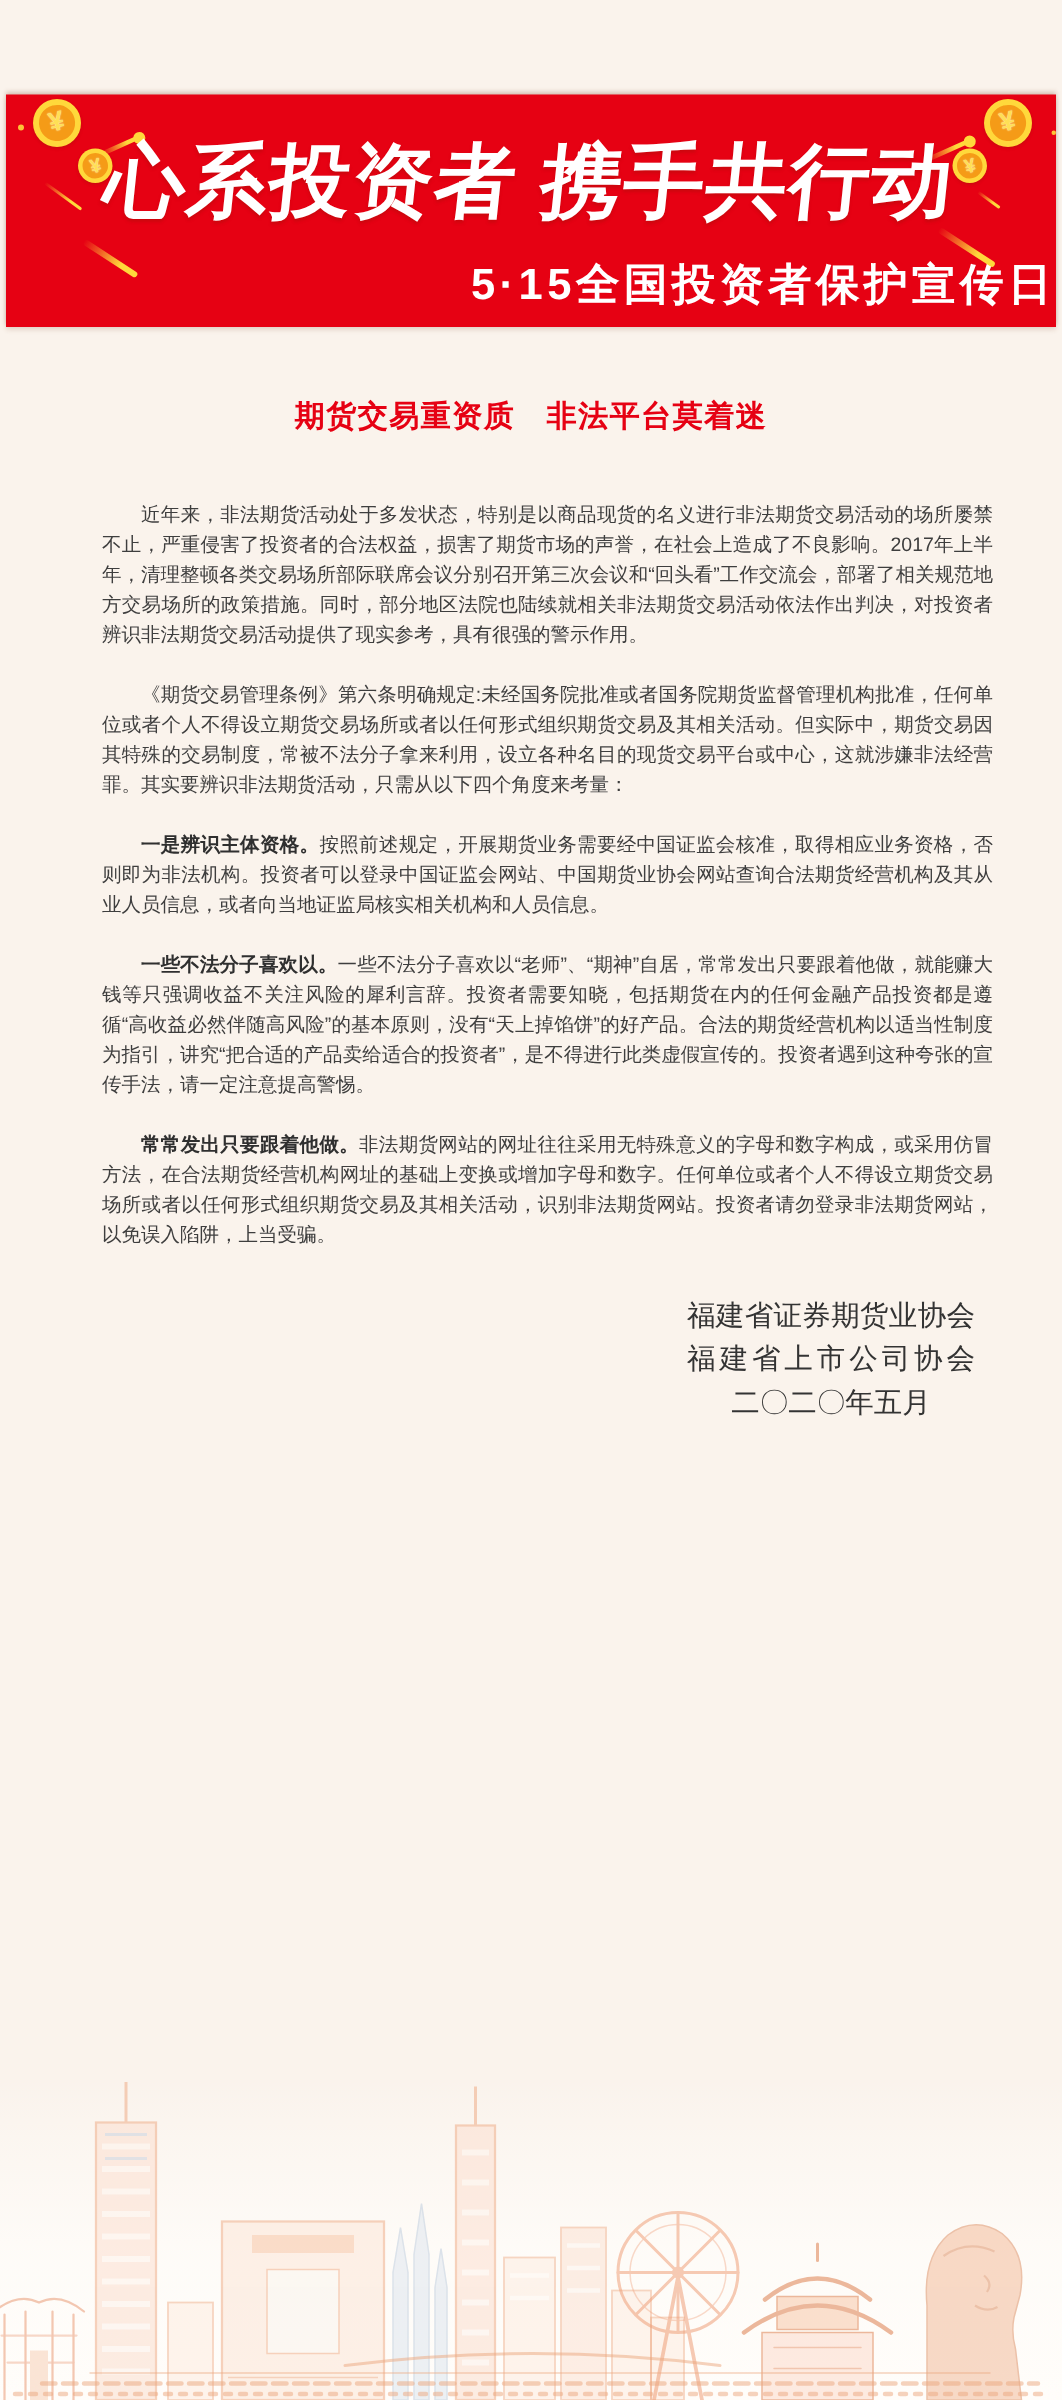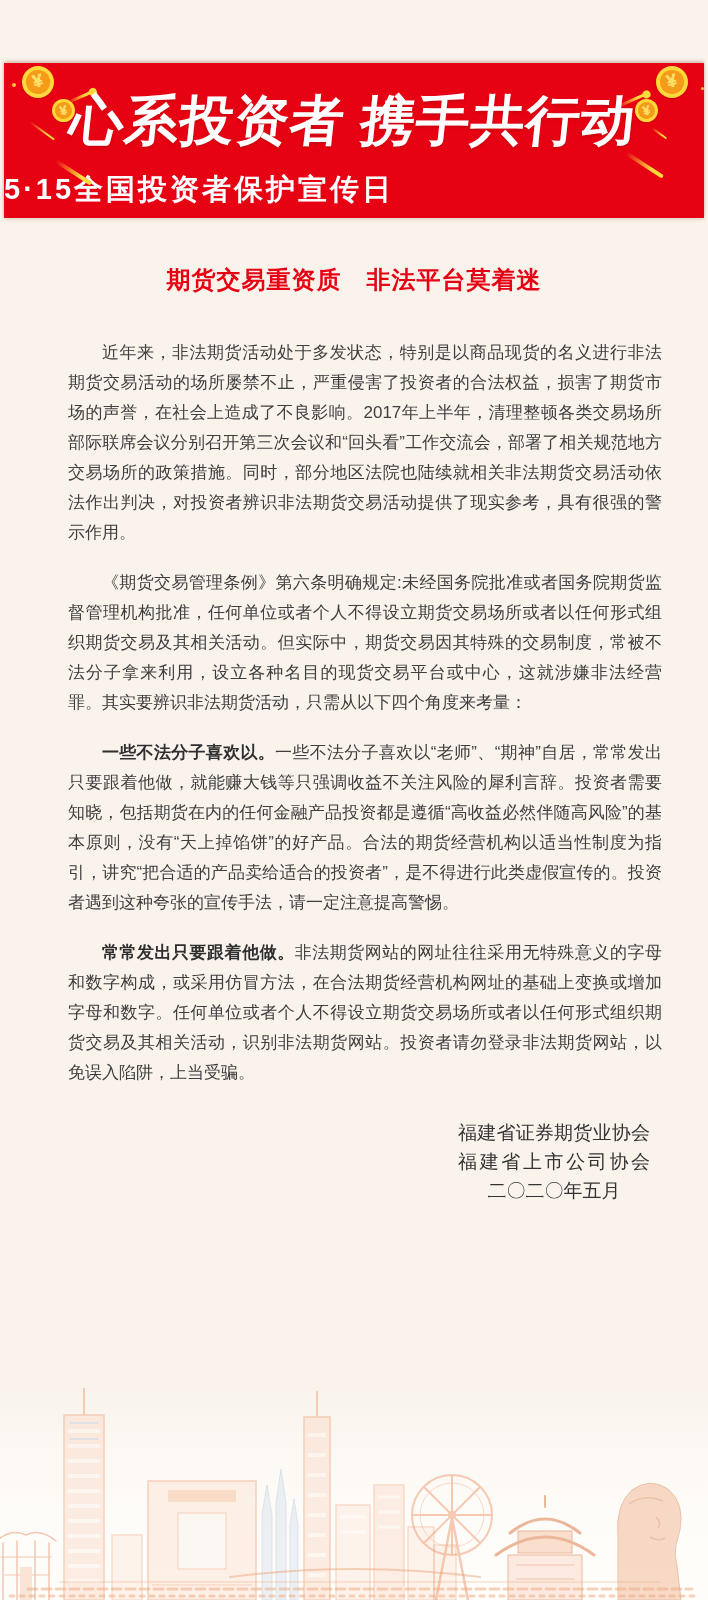--- a/index.html
+++ b/index.html
@@ -15,21 +15,21 @@
     position:relative; margin:0 4px; height:155px; background:#e60113;
     box-shadow:0 -2px 3px rgba(120,60,30,.28), 0 2px 3px rgba(120,60,30,.15);
   }
   .banner-title{
     padding-top:22px; text-align:center; color:#ffffff;
     font-size:54px; font-weight:900; letter-spacing:1px;
     transform:skewX(-6deg); text-shadow:0 2px 2px rgba(160,20,10,.35);
     white-space:nowrap;
   }
   .banner-subtitle{
-    margin-top:12px; text-align:left; color:#ffffff;
+    margin-top:12px; text-align:right; color:#ffffff;
     font-size:29px; font-weight:900; letter-spacing:3px; white-space:nowrap;
   }
   
   .coin{
     position:absolute; border-radius:50%; background:#ffd83b;
     display:flex; align-items:center; justify-content:center;
     box-shadow:0 1px 2px rgba(140,30,10,.3);
   }
   .coin-inner{
     width:74%; height:74%; border-radius:50%; background:#f59b17;
@@ -54,25 +54,25 @@
   .st-l2{ left:26px;  top:58px;  width:30px; height:2px; transform:rotate(36deg); }
   .st-l3{ left:52px;  top:96px;  width:42px; height:4px; transform:rotate(33deg); }
   .st-r1{ left:614px; top:42px;  width:30px; transform:rotate(-24deg); }
   .st-r2{ left:648px; top:64px;  width:18px; height:2px; transform:rotate(36deg); }
   .st-r3{ left:622px; top:88px;  width:44px; height:4px; transform:rotate(33deg); }
   .speck{ position:absolute; width:4px; height:4px; border-radius:50%; background:#ffd83b; opacity:.9; }
   .sp-1{ left:8px; top:20px; } .sp-2{ left:697px; top:24px; width:3px; height:3px; }
   
   .doc-title{
     margin-top:46px; text-align:center; color:#e60113;
-    font-size:24px; font-weight:900; letter-spacing:1px; white-space:nowrap;
+    font-size:20px; font-weight:900; letter-spacing:1px; white-space:nowrap;
   }
   .body-text{ margin-top:42px; padding:0 46px 0 68px; }
   .body-text p{
-    font-size:17px; line-height:30px; color:#3e3e3e;
+    font-size:13px; line-height:20px; color:#3e3e3e;
     text-indent:2em; text-align:justify; margin-bottom:20px;
   }
   .lead{ font-weight:bold; color:#2f2f2f; }
   
   .signature{
     margin-top:30px; padding-right:58px;
     display:flex; flex-direction:column; align-items:flex-end;
   }
   .sig-block{ width:192px; color:#333; font-size:19px; line-height:29px; }
   .sig-line1{ text-align:justify; text-align-last:justify; }
@@ -118,20 +118,21 @@
 
     <div class="banner-title">心系投资者 携手共行动</div>
     <div class="banner-subtitle">5·15全国投资者保护宣传日</div>
   </div>
 
   <h1 class="doc-title">期货交易重资质　非法平台莫着迷</h1>
 
   <div class="body-text">
     <p><span class="lead"></span><span>近年来，非法期货活动处于多发状态，特别是以商品现货的名义进行非法期货交易活动的场所屡禁不止，严重侵害了投资者的合法权益，损害了期货市场的声誉，在社会上造成了不良影响。2017年上半年，清理整顿各类交易场所部际联席会议分别召开第三次会议和“回头看”工作交流会，部署了相关规范地方交易场所的政策措施。同时，部分地区法院也陆续就相关非法期货交易活动依法作出判决，对投资者辨识非法期货交易活动提供了现实参考，具有很强的警示作用。</span></p>
     <p><span class="lead"></span><span>《期货交易管理条例》第六条明确规定:未经国务院批准或者国务院期货监督管理机构批准，任何单位或者个人不得设立期货交易场所或者以任何形式组织期货交易及其相关活动。但实际中，期货交易因其特殊的交易制度，常被不法分子拿来利用，设立各种名目的现货交易平台或中心，这就涉嫌非法经营罪。其实要辨识非法期货活动，只需从以下四个角度来考量：</span></p>
+    <p><span class="lead">一是辨识主体资格。</span><span>按照前述规定，开展期货业务需要经中国证监会核准，取得相应业务资格，否则即为非法机构。投资者可以登录中国证监会网站、中国期货业协会网站查询合法期货经营机构及其从业人员信息，或者向当地证监局核实相关机构和人员信息。</span></p>
     <p><span class="lead">一些不法分子喜欢以。</span><span>一些不法分子喜欢以“老师”、“期神”自居，常常发出只要跟着他做，就能赚大钱等只强调收益不关注风险的犀利言辞。投资者需要知晓，包括期货在内的任何金融产品投资都是遵循“高收益必然伴随高风险”的基本原则，没有“天上掉馅饼”的好产品。合法的期货经营机构以适当性制度为指引，讲究“把合适的产品卖给适合的投资者”，是不得进行此类虚假宣传的。投资者遇到这种夸张的宣传手法，请一定注意提高警惕。</span></p>
     <p><span class="lead">常常发出只要跟着他做。</span><span>非法期货网站的网址往往采用无特殊意义的字母和数字构成，或采用仿冒方法，在合法期货经营机构网址的基础上变换或增加字母和数字。任何单位或者个人不得设立期货交易场所或者以任何形式组织期货交易及其相关活动，识别非法期货网站。投资者请勿登录非法期货网站，以免误入陷阱，上当受骗。</span></p>
   </div>
 
   <div class="signature">
     <div class="sig-block">
       <div class="sig-line1">福建省证券期货业协会</div>
       <div class="sig-line2">福建省上市公司协会</div>
       <div class="sig-line3">二〇二〇年五月</div>
     </div>

